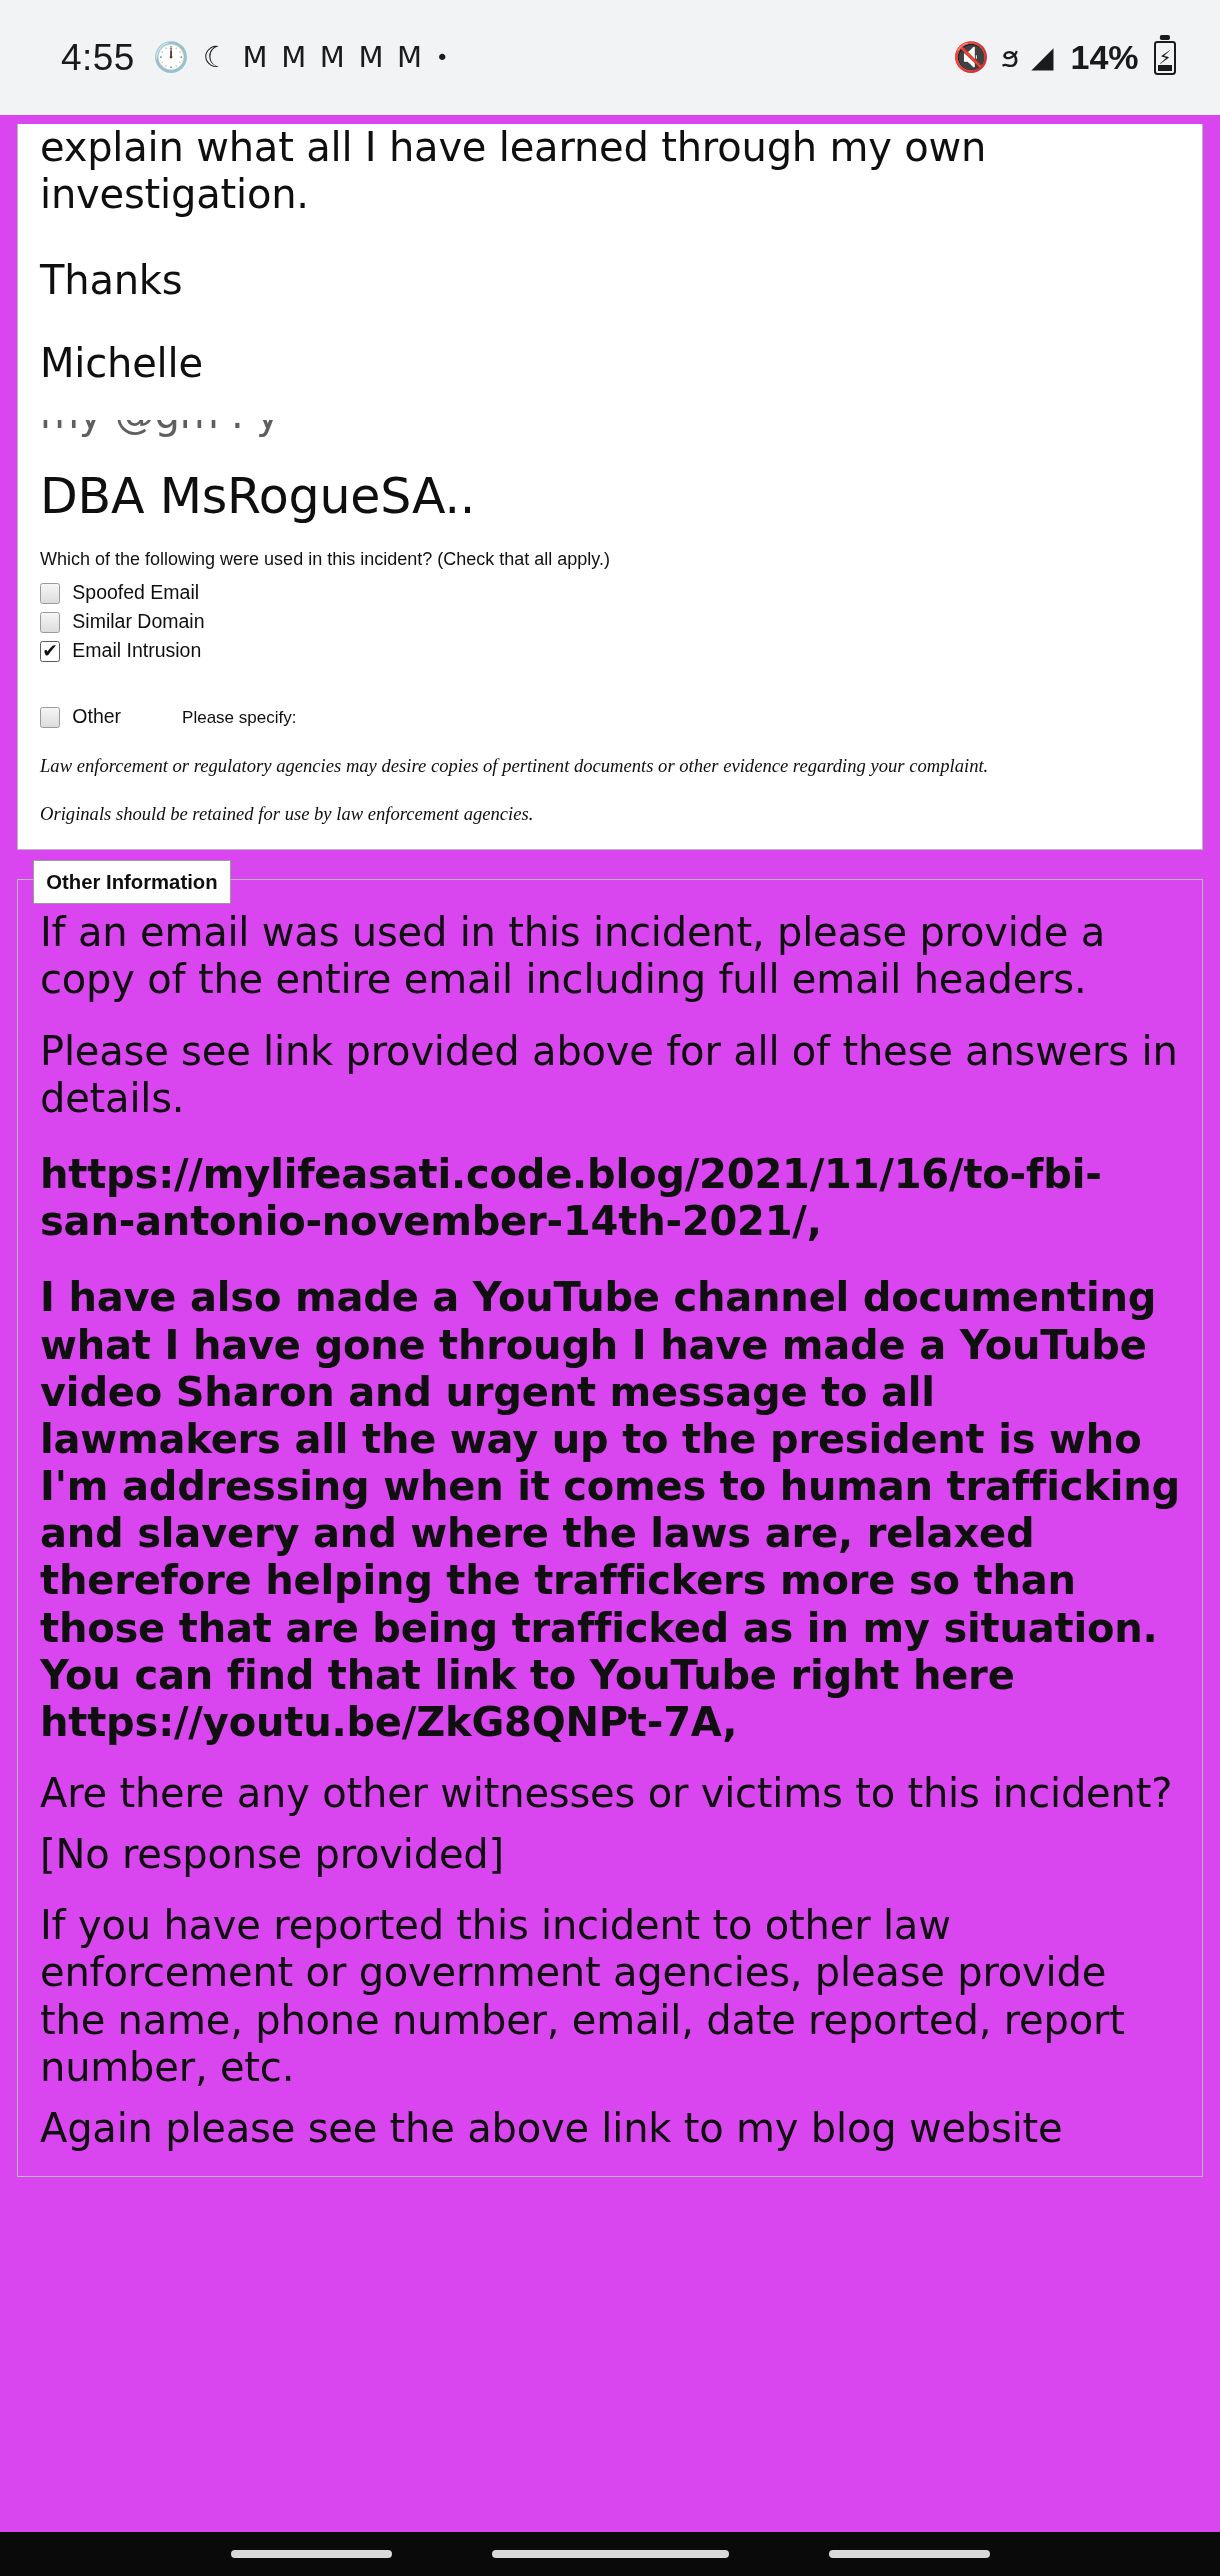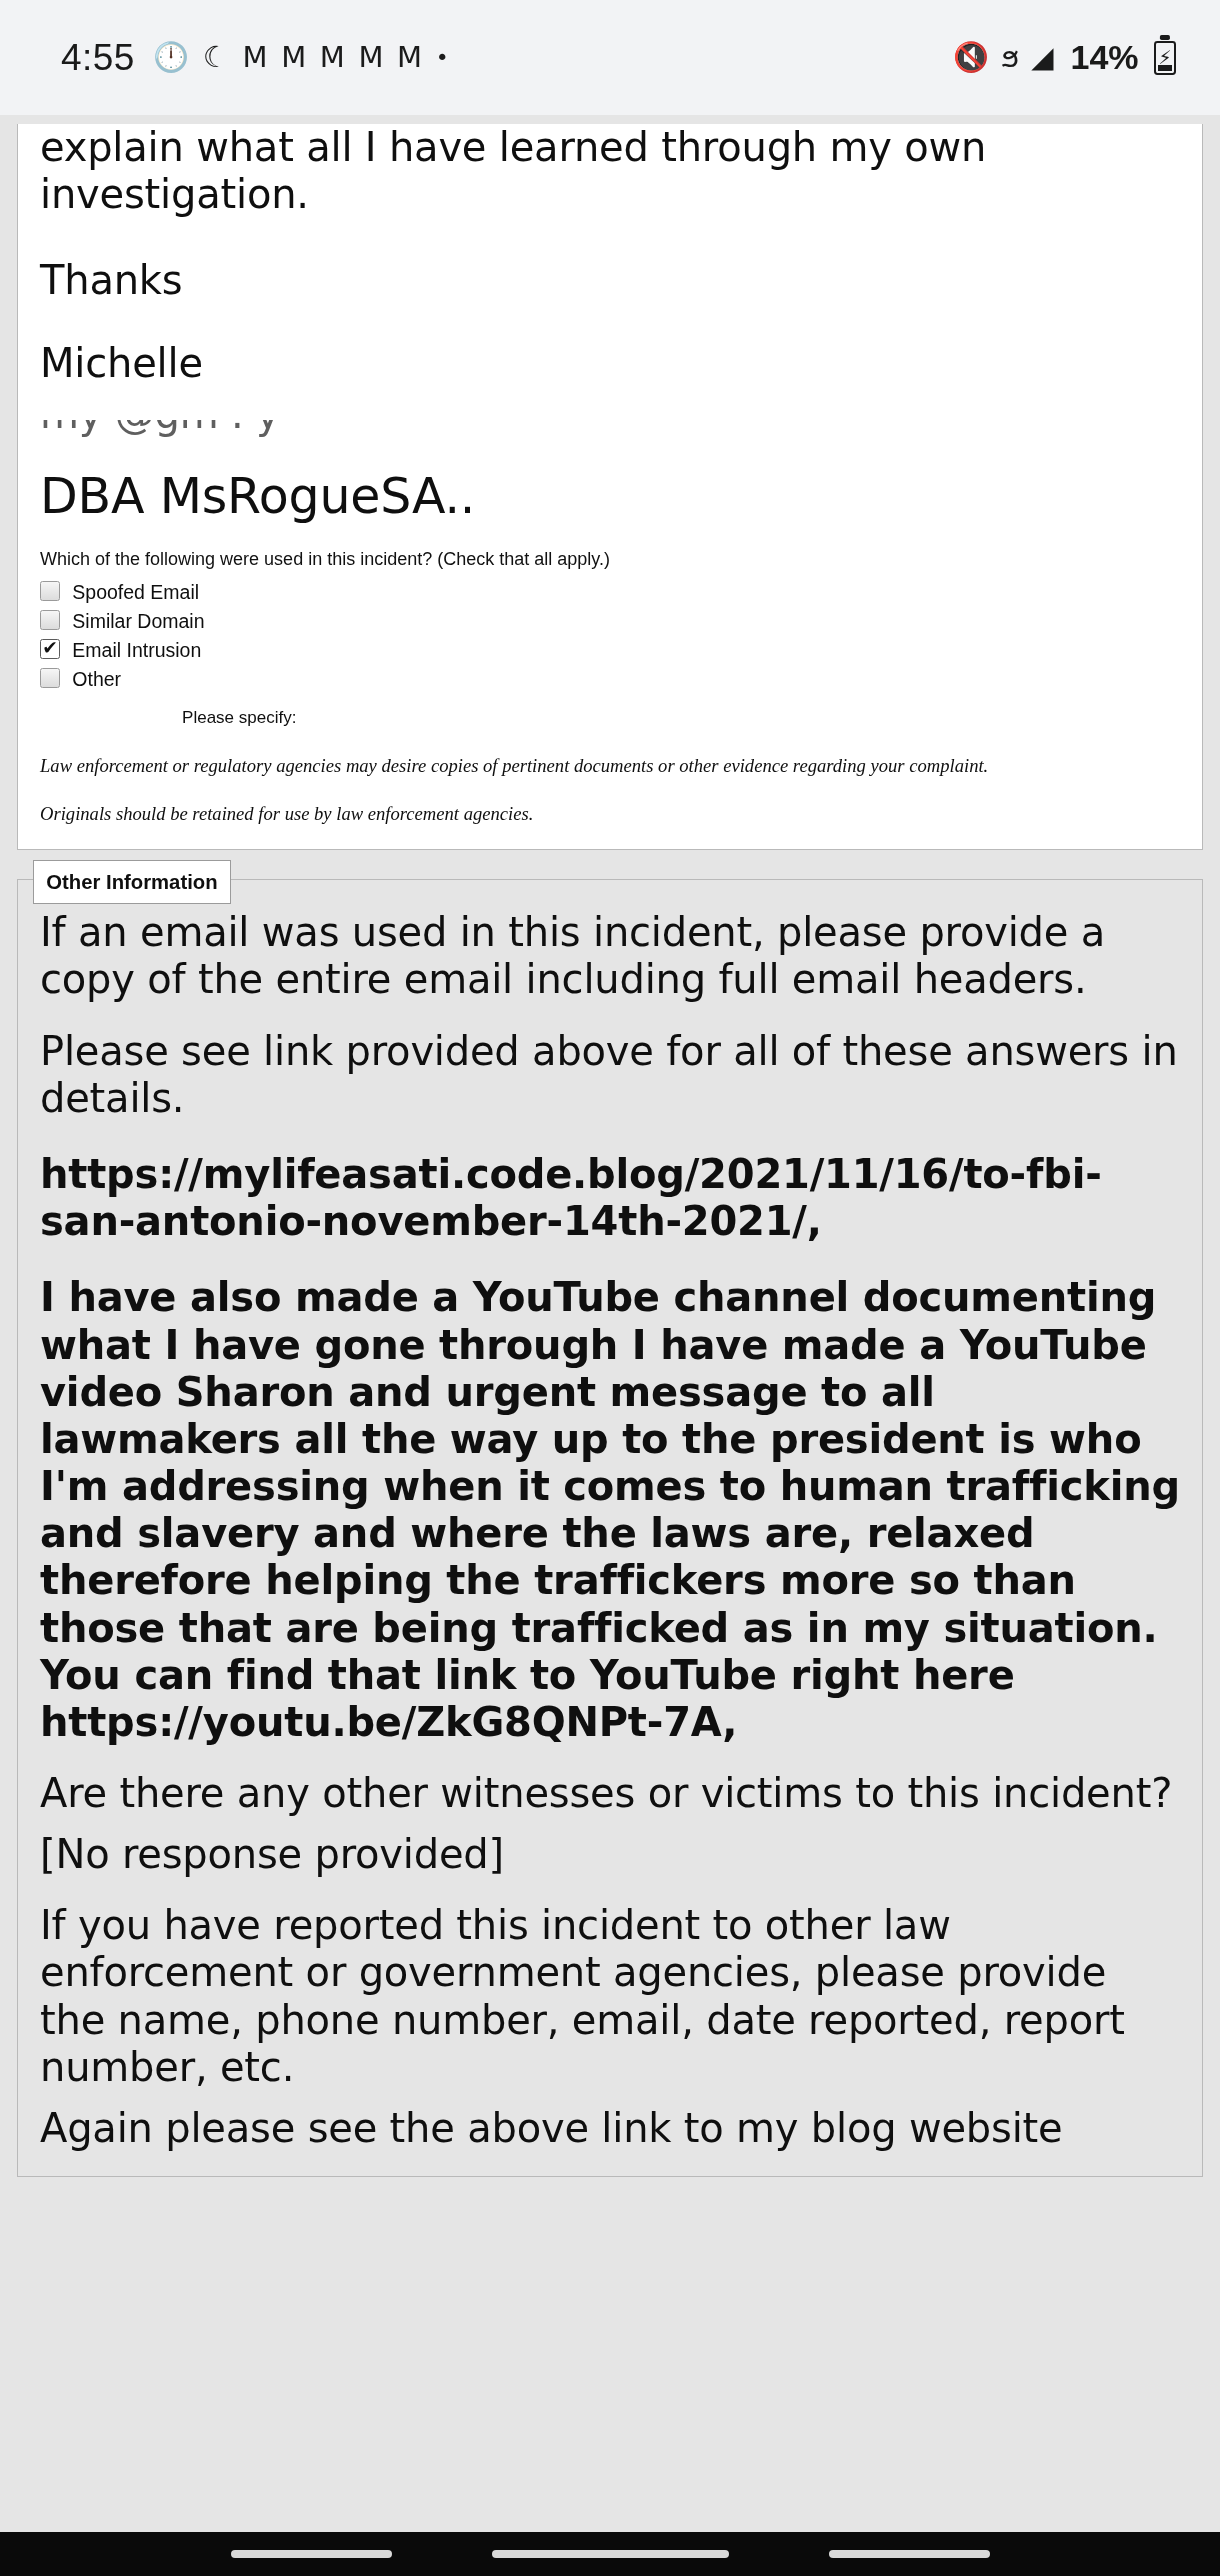--- a/index.html
+++ b/index.html
@@ -72,21 +72,21 @@
     position: absolute;
     left: 50%; top: 50%;
     transform: translate(-50%,-50%);
     font-size: 18.6px;
     line-height: 1;
   }
 
   
   .doc {
     position: relative;
-    background: #e5e5e5;
+    background: #d946ef;
     color: #0f0f0f;
     height: 2461px;
     overflow: hidden;
   }
 
   .panel {
     border: 1.7px solid #b9b9b9;
     margin: 0 17px;
     background: #fff;
     position: relative;
@@ -143,21 +143,21 @@
   .q-small {
     font-size: 18px;
     line-height: 1.45;
     font-family: "Liberation Sans", sans-serif;
     color: #111;
     margin-bottom: 8.5px;
   }
 
   .cb-row {
     display: flex;
-    align-items: flex-start;
+    align-items: flex-end;
     font-size: 19.5px;
     font-family: "Liberation Sans", sans-serif;
     margin: 6px 0;
   }
   .cb {
     width: 20.3px; height: 20.3px;
     border: 1.7px solid #9a9a9a;
     background: linear-gradient(#f6f6f6,#dcdcdc);
     border-radius: 2.5px;
     margin-right: 12px;

